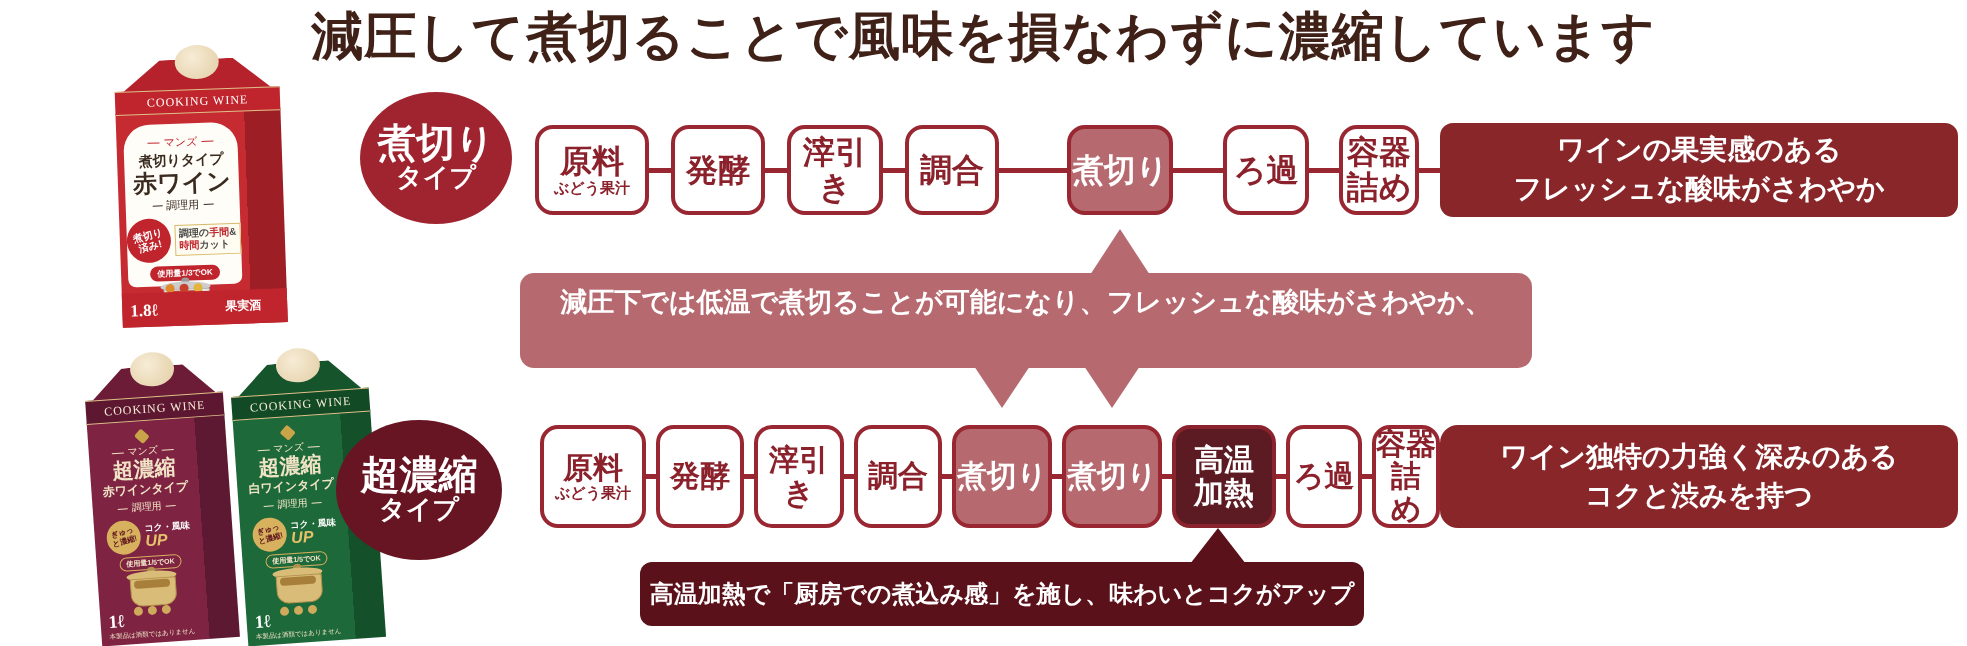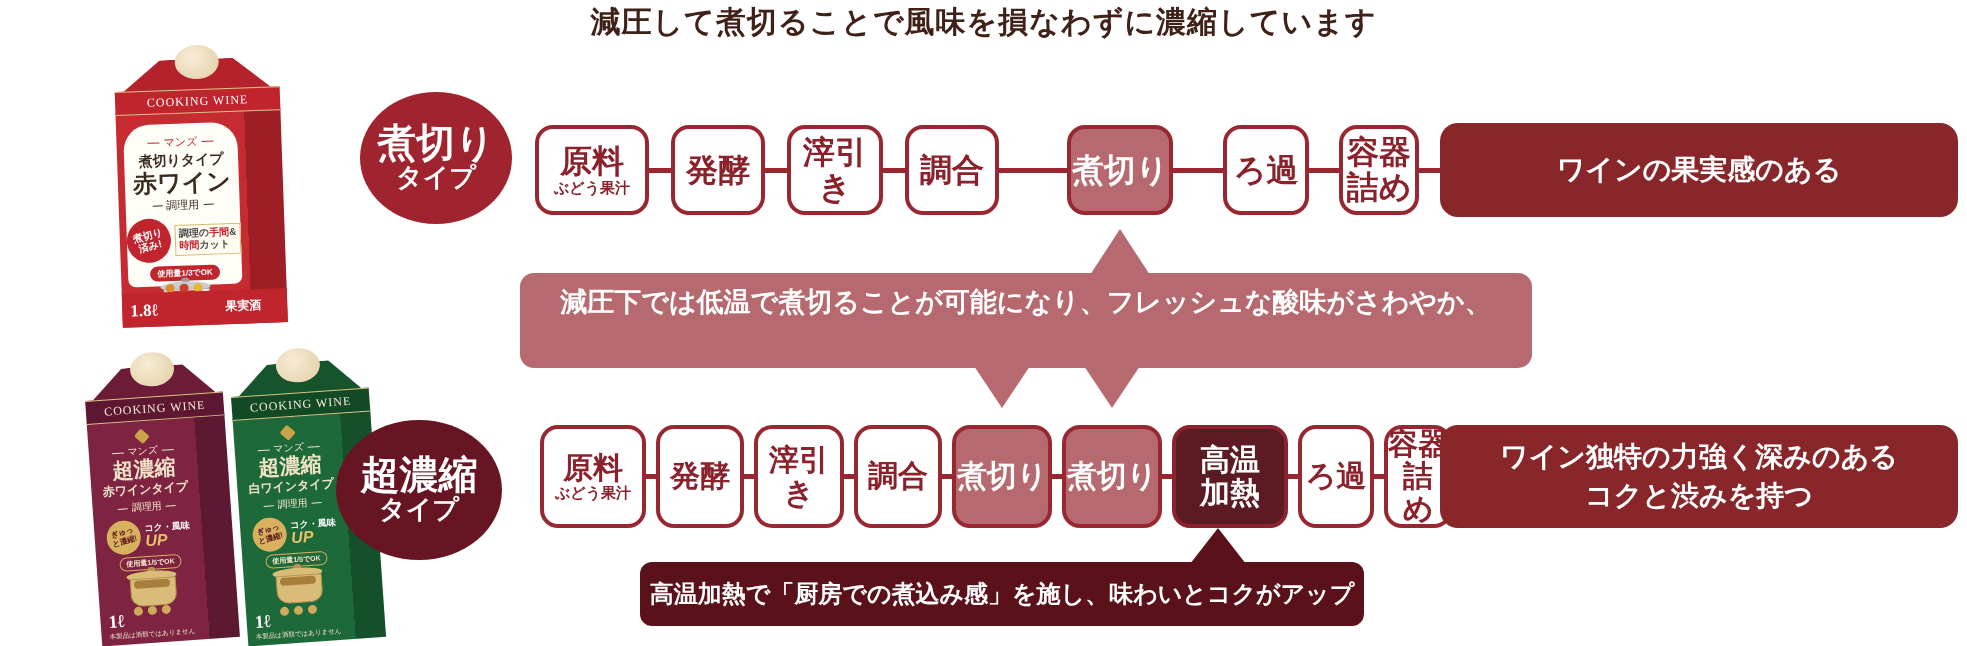--- a/index.html
+++ b/index.html
@@ -4,21 +4,21 @@
 <style>
   html,body { margin:0; padding:0; background:#ffffff; }
   .canvas {
     position:relative; width:1967px; height:646px; background:#ffffff;
     font-family:"Liberation Sans","DejaVu Sans",sans-serif; overflow:hidden;
   }
   
   .title {
     position:absolute; top:2px; left:0; width:100%; margin:0; text-align:center;
     font-family:"Liberation Serif","DejaVu Serif",serif;
-    font-size:30px; font-weight:bold; color:#3f2118; letter-spacing:1px;
+    font-size:52px; font-weight:bold; color:#3f2118; letter-spacing:1px;
   }
   
   .badge-circle {
     position:absolute; border-radius:50%; color:#fff; text-align:center;
     display:flex; flex-direction:column; align-items:center; justify-content:center;
     font-family:"Liberation Serif","DejaVu Serif",serif; font-weight:bold;
   }
   #badge1 { left:360px; top:92px;  width:152px; height:132px; background:#a0242f; }
   #badge2 { left:336px; top:420px; width:166px; height:140px; background:#681523; }
   .badge-main { font-size:39px; line-height:1.05; }
@@ -38,21 +38,21 @@
   #row2-steps .step .main { font-size:30px; }
   .step.highlight { background:#b66a6f; color:#fff; }
   .step.dark { background:#5c1a22; border-color:#8a232d; color:#fff; }
   .step.dark .main { font-size:28px; }
   .connector { align-self:center; height:5px; background:#992731; flex:0 0 auto; }
   .result-box {
     position:absolute; background:#882629; border-radius:18px; color:#fff; font-weight:bold;
     display:flex; flex-direction:column; align-items:center; justify-content:center;
     text-align:center; font-size:28px; line-height:1.38;
   }
-  #result1 { left:1440px; top:123px; width:518px; height:94px; }
+  #result1 { left:1440px; top:123px; width:518px; height:94px;border-radius:13px; }
   #result2 { left:1440px; top:425px; width:518px; height:103px; }
   
   .callout { position:absolute; color:#fff; font-weight:bold; text-align:center; }
   #middle-callout {
     left:520px; top:273px; width:1012px; height:95px; background:#b66a6f;
     border-radius:14px; font-size:27px; line-height:38px; padding-top:10px; box-sizing:border-box;
   }
   #bottom-callout {
     left:640px; top:562px; width:724px; height:64px; background:#5a1119;
     border-radius:12px; font-size:24px; line-height:64px;
@@ -304,20 +304,21 @@
       </div>
       <div class="connector" style="width: 30px;"></div>
       <div class="step plain" style="width: 80px;">
         <div class="main">容器</div>
         <div class="main">詰め</div>
       </div>
       <div class="connector" style="width: 21px;"></div>
     </div>
   <div class="result-box" id="result1">
     <span>ワインの果実感のある</span>
+    <span>フレッシュな酸味がさわやか</span>
   </div>
 
   <div class="callout" id="middle-callout">
     <div class="tri up-rose" id="mc-up"></div>
     <div class="tri down-rose" id="mc-down1"></div>
     <div class="tri down-rose" id="mc-down2"></div>
     <div>減圧下では低温で煮切ることが可能になり、フレッシュな酸味がさわやか、</div>
   </div>
 
   <div class="badge-circle" id="badge2">
@@ -343,21 +344,21 @@
       </div>
       <div class="connector" style="width: 10px;"></div>
       <div class="step highlight" style="width: 100px;">
         <div class="main">煮切り</div>
       </div>
       <div class="connector" style="width: 10px;"></div>
       <div class="step highlight" style="width: 100px;">
         <div class="main">煮切り</div>
       </div>
       <div class="connector" style="width: 10px;"></div>
-      <div class="step dark" style="width: 116px;">
+      <div class="step dark" style="width: 104px;">
         <div class="main">高温</div>
         <div class="main">加熱</div>
       </div>
       <div class="connector" style="width: 10px;"></div>
       <div class="step plain" style="width: 76px;">
         <div class="main">ろ過</div>
       </div>
       <div class="connector" style="width: 10px;"></div>
       <div class="step plain" style="width: 68px;">
         <div class="main">容器</div>

